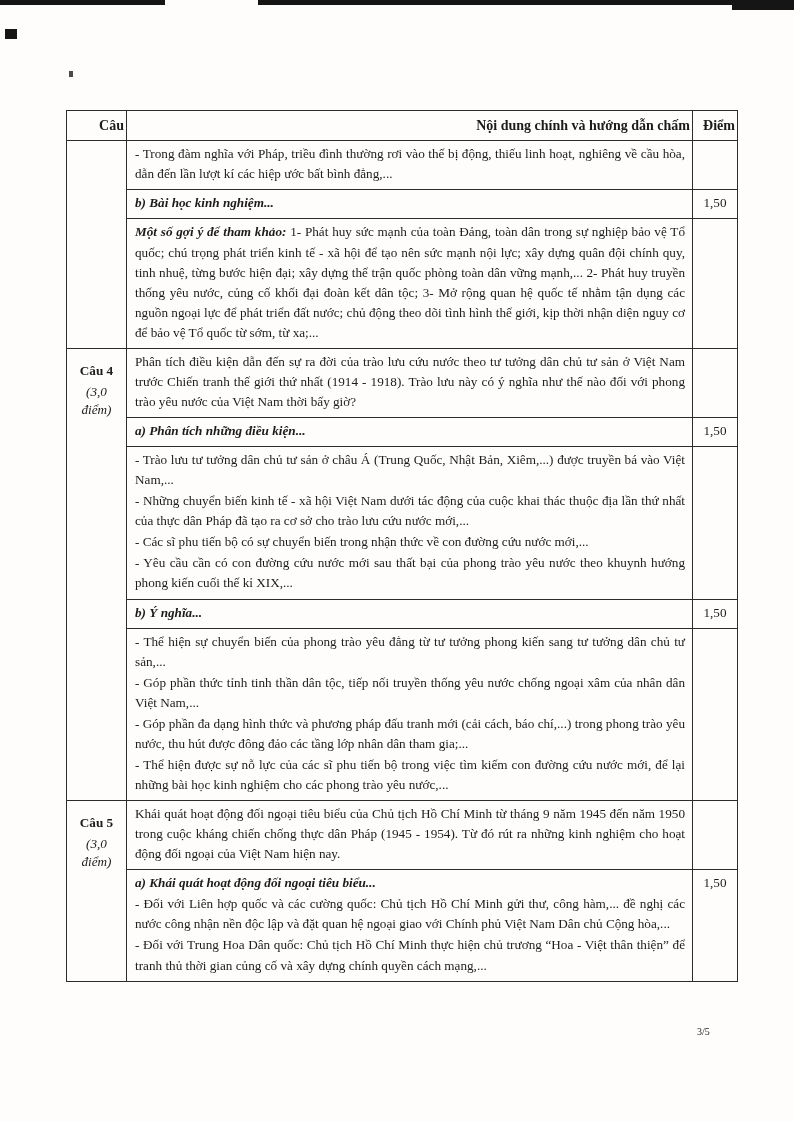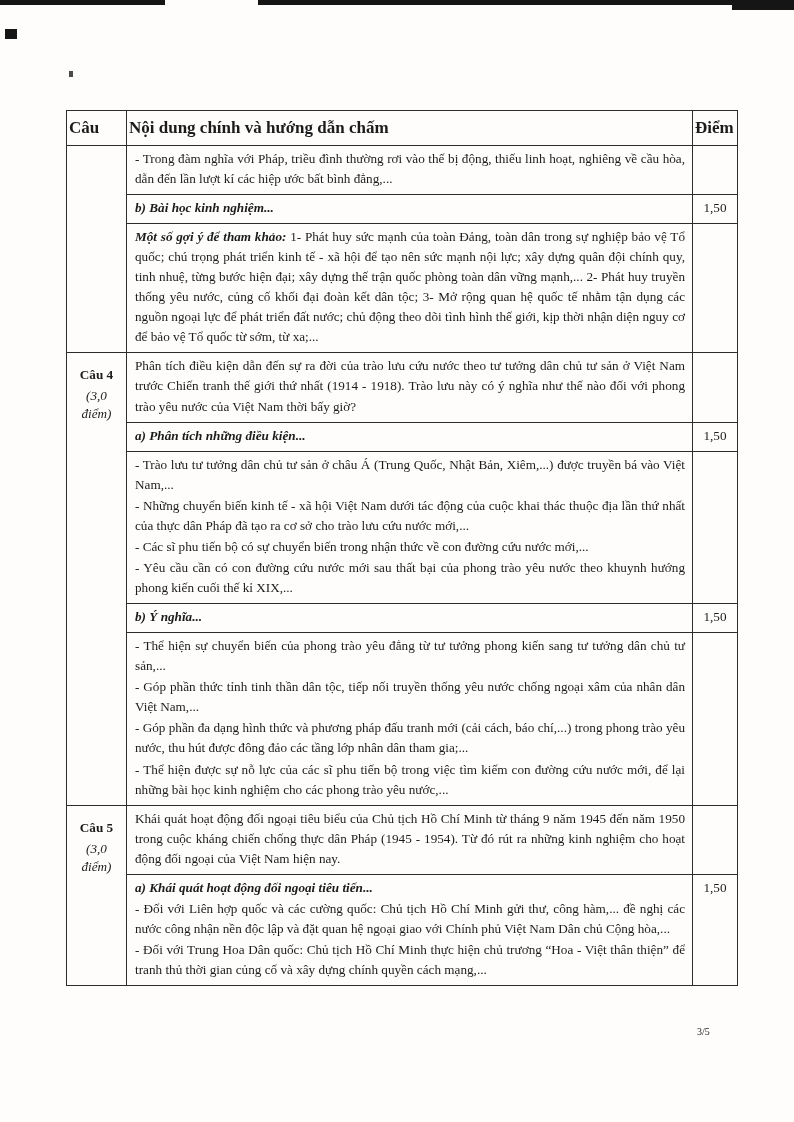--- a/index.html
+++ b/index.html
@@ -38,25 +38,25 @@
   .grading-table col.c-noidung{ width: 566px; }
   .grading-table col.c-diem   { width: 45px; }
 
   .grading-table th,
   .grading-table td {
     border: 1px solid #2c2c2c;
     vertical-align: top;
   }
   .grading-table th {
     font-weight: bold;
-    text-align: left;
+    text-align: right;
     vertical-align: middle;
     height: 21px;
     padding: 4px 2px;
-    font-size: 17px;
+    font-size: 14px;
   }
   td.content { padding: 3px 7px 5px 8px; text-align: justify; }
   td.points-cell { text-align: center; padding: 3px 2px; margin-left: 16px; }
   td.cau-cell { text-align: center; padding: 12px 3px; vertical-align: top; }
 
   .q-label { font-weight: bold; display: block; }
   .q-points { font-style: italic; display: block; line-height: 1.35; margin-top: 2px; }
 
   .italic { font-style: italic; font-weight: bold; }
   .bold-question { font-weight: normal; }
@@ -153,21 +153,21 @@
       <tr>
         <td class="cau-cell" rowspan="2">
           <span class="q-label">Câu 5</span>
           <span class="q-points">(3,0 điểm)</span>
         </td>
         <td class="content bold-question">Khái quát hoạt động đối ngoại tiêu biểu của Chủ tịch Hồ Chí Minh từ tháng 9 năm 1945 đến năm 1950 trong cuộc kháng chiến chống thực dân Pháp (1945 - 1954). Từ đó rút ra những kinh nghiệm cho hoạt động đối ngoại của Việt Nam hiện nay.</td>
         <td class="points-cell"></td>
       </tr>
       <tr>
         <td class="content">
-          <p class="para italic">a) Khái quát hoạt động đối ngoại tiêu tiến...</p>
+          <p class="para italic">a) Khái quát hoạt động đối ngoại tiêu biểu...</p>
           <p class="para">- Đối với Liên hợp quốc và các cường quốc: Chủ tịch Hồ Chí Minh gửi thư, công hàm,... đề nghị các nước công nhận nền độc lập và đặt quan hệ ngoại giao với Chính phủ Việt Nam Dân chủ Cộng hòa,...</p>
           <p class="para">- Đối với Trung Hoa Dân quốc: Chủ tịch Hồ Chí Minh thực hiện chủ trương “Hoa - Việt thân thiện” để tranh thủ thời gian củng cố và xây dựng chính quyền cách mạng,...</p>
         </td>
         <td class="points-cell">1,50</td>
       </tr>
 
     </tbody>
   </table>
 
   <div class="page-number">3/5</div>

